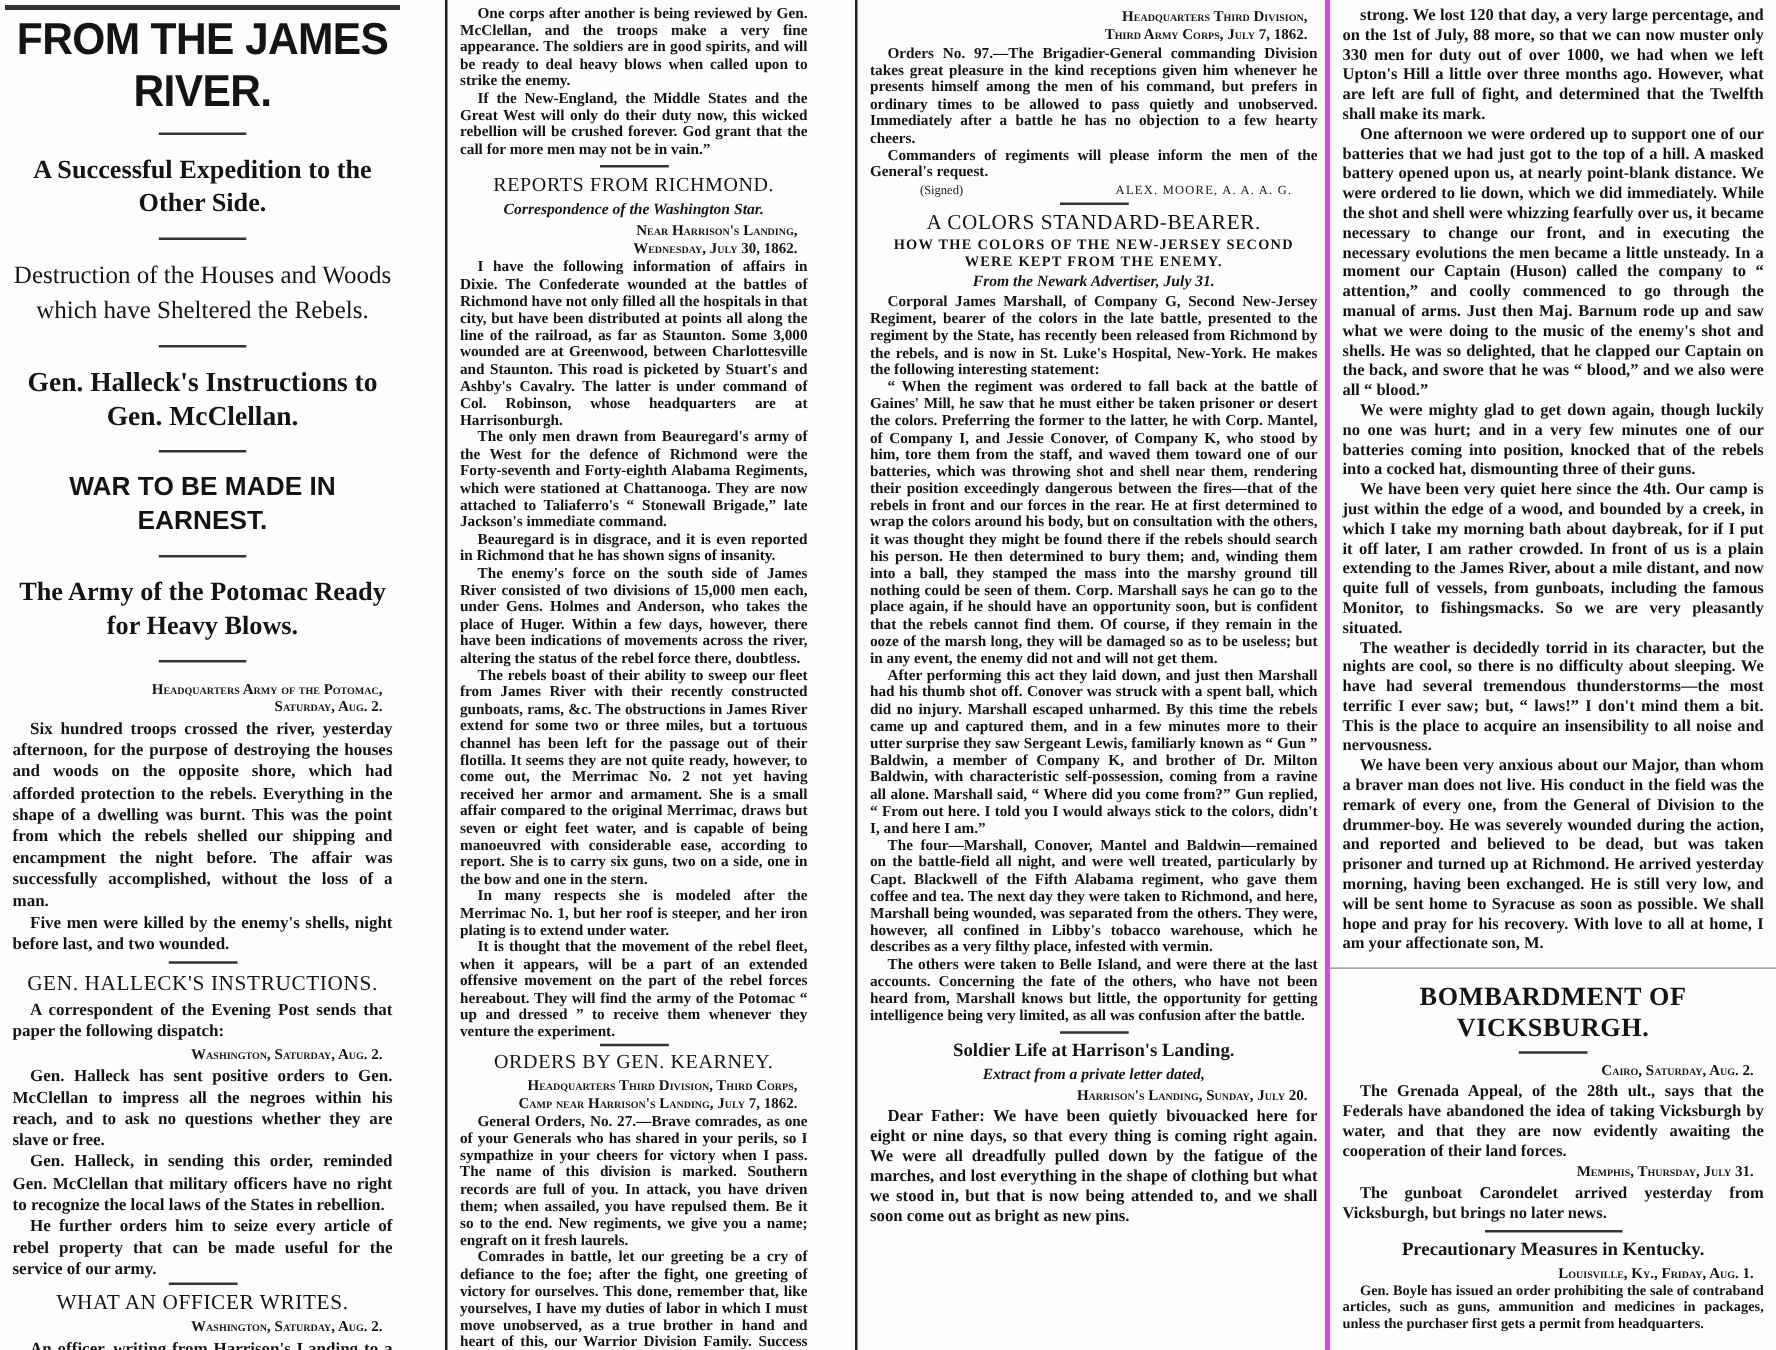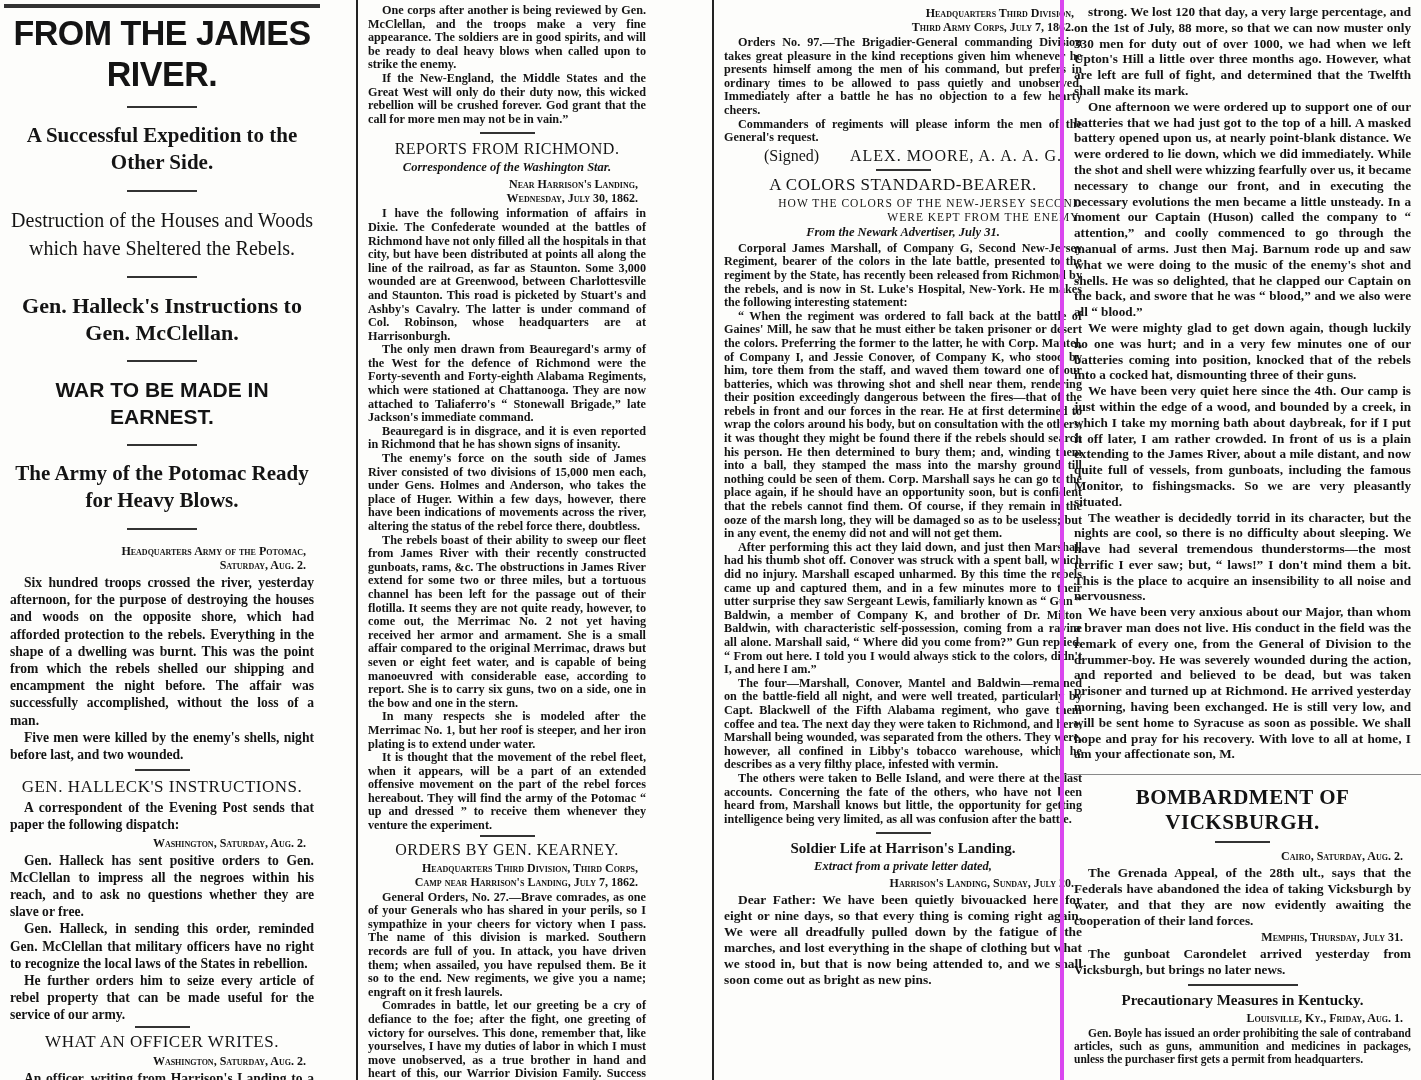--- a/index.html
+++ b/index.html
@@ -9,42 +9,42 @@
     font-family:"Liberation Serif", "DejaVu Serif", serif;
     color:#141414;
   }
   .page { position:relative; width:1421px; height:1080px; }
   .col {
     position:absolute; top:0; height:1080px; box-sizing:border-box;
     padding:4px 10px 0 10px; overflow:hidden;
   }
   .col1 { left:0; width:324px; }
   .col2 { left:356px; width:300px; border-left:2px solid #222; }
-  .col3 { left:712px; width:380px; border-left:2px solid #222; }
+  .col3 { left:684px; width:380px; border-left:2px solid #222; }
   .col4 { left:1060px; width:361px; border-left:4px solid #d946ef; }
   .col1 .topbar { height:4px; background:#333; margin:0 -6px 6px -6px; }
 
   .mast { font-family:"Liberation Sans","DejaVu Sans",sans-serif; font-weight:bold;
           font-size:34px; letter-spacing:-0.5px; text-align:center; margin:4px 0 0 0; transform:scaleY(1.05); }
   .deck { font-weight:bold; text-align:center; font-size:21px; line-height:27px; margin:0; }
   .deck.sans { font-family:"Liberation Sans","DejaVu Sans",sans-serif; font-size:21px; }
   .deck.lg { font-size:22px; }
   .rule { width:70px; height:0; border-top:2px solid #333; margin:14px auto 14px auto; }
   .rule.sm { width:55px; margin:6px auto 6px auto; }
   .dateline { text-align:right; font-size:12px; line-height:14px; font-variant:small-caps; font-weight:bold; margin:2px 8px 2px 0; }
   .dateline span { display:block; }
   p.body { margin:0; text-indent:14px; text-align:justify; font-size:12.2px; line-height:13.6px; font-weight:bold; }
   .col1 p.body { font-size:13.6px; line-height:17.2px; }
   .col4 p.body { font-size:13.2px; line-height:15.8px; }
   .col3 p.body.letter { font-size:13.4px; line-height:16px; }
   .sechead { text-align:center; font-size:16px; font-weight:normal; letter-spacing:0.5px; margin:4px 0 2px 0; }
   .col1 .sechead { font-size:17px; }
   .subhead-it { text-align:center; font-style:italic; font-weight:bold; font-size:12.5px; margin:0 0 2px 0; }
-  .subhead-caps { text-align:right; font-weight:normal; font-size:11.5px; letter-spacing:1px; margin:2px 0; }
-  .signed { display:flex; justify-content:space-between; font-size:16px; padding:2px 20px 2px 40px; }
+  .subhead-caps { text-align:center; font-weight:bold; font-size:11.5px; letter-spacing:1px; margin:2px 0; }
+  .signed { display:flex; justify-content:space-between; font-size:10px; padding:2px 20px 2px 40px; }
   .signed .name { letter-spacing:1px; }
   .box-rule { border-top:1px solid #888; margin:12px -10px 10px -10px; }
   .vicks { font-family:"Liberation Serif","DejaVu Serif",serif; font-weight:bold; font-size:21px; text-align:center; letter-spacing:0.5px; margin:2px 0 4px 0; }
   .bold-title { font-weight:bold; text-align:center; font-size:15px; margin:2px 0; }
 </style>
 </head>
 <body>
 
 <div class="page">
 

